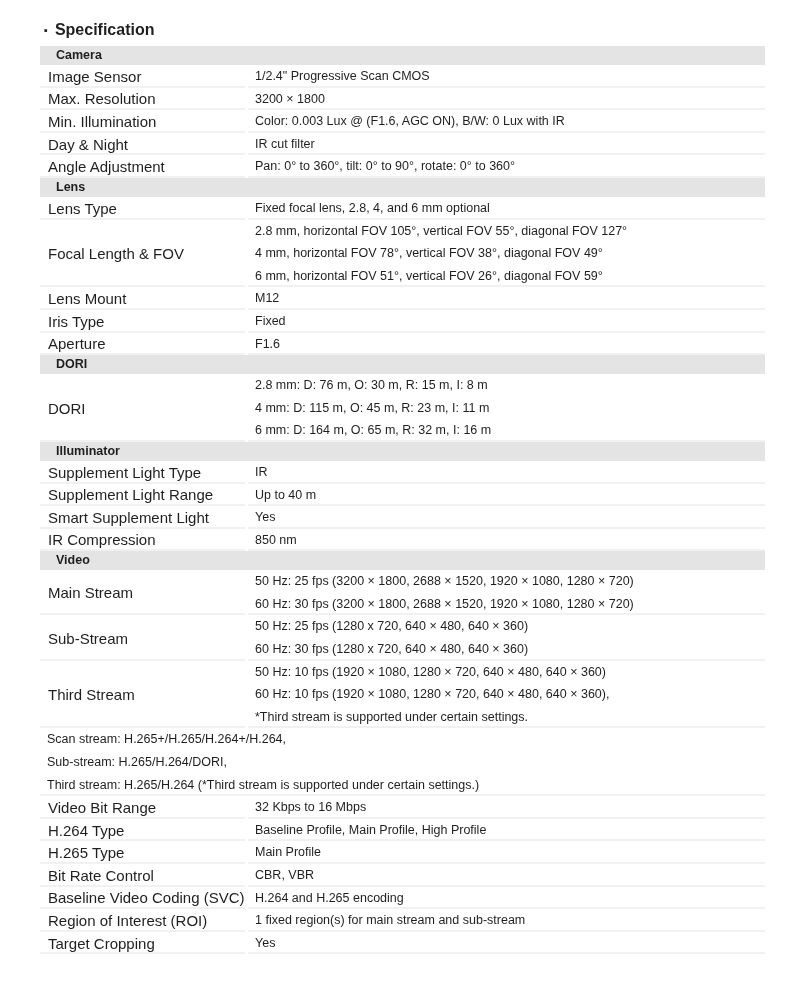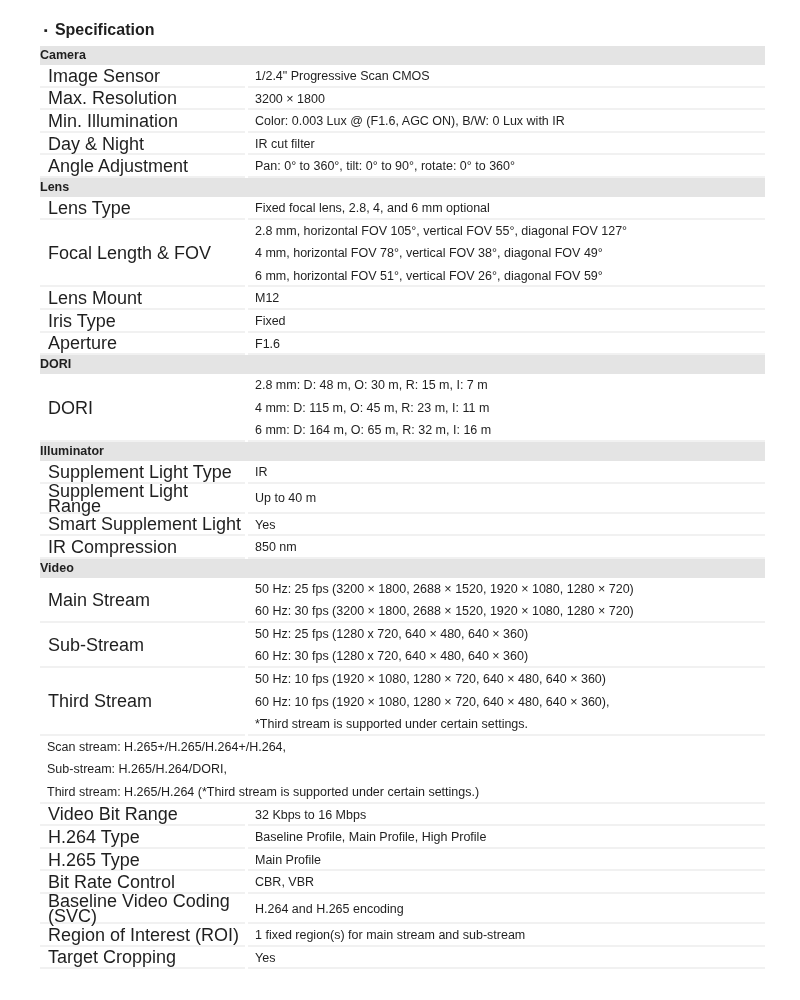--- a/index.html
+++ b/index.html
@@ -31,31 +31,31 @@
   .spec-table {
     margin-left: 40px;
     width: 725px;
   }
   .section-header {
     height: 19px;
     line-height: 19px;
     background: var(--header-bg);
     font-weight: bold;
     font-size: 12.5px;
-    padding-left: 0;
+    padding-left: 16px;
   }
   .spec-row { display: flex; }
   .cell-label {
     width: 205px;
     flex: 0 0 205px;
     margin-right: 3px;
     padding-left: 8px;
     display: flex;
     align-items: center;
-    font-size: 18px;
+    font-size: 15px;
     box-shadow: inset 0 -2px var(--row-border);
   }
   .cell-value {
     flex: 1;
     padding-left: 7px;
     display: flex;
     flex-direction: column;
     justify-content: center;
     box-shadow: inset 0 -2px var(--row-border);
   }
@@ -161,21 +161,21 @@
       <div class="cell-value">
         <div class="value-line">F1.6</div>
       </div>
     </div>
     <div class="section-header">DORI</div>
     <div class="spec-row">
       <div class="cell-label">
         <span class="label-text">DORI</span>
       </div>
       <div class="cell-value">
-        <div class="value-line">2.8 mm: D: 48 m, O: 30 m, R: 15 m, I: 7 m</div>
+        <div class="value-line">2.8 mm: D: 76 m, O: 30 m, R: 15 m, I: 8 m</div>
         <div class="value-line">4 mm: D: 115 m, O: 45 m, R: 23 m, I: 11 m</div>
         <div class="value-line">6 mm: D: 164 m, O: 65 m, R: 32 m, I: 16 m</div>
       </div>
     </div>
     <div class="section-header">Illuminator</div>
     <div class="spec-row">
       <div class="cell-label">
         <span class="label-text">Supplement Light Type</span>
       </div>
       <div class="cell-value">

